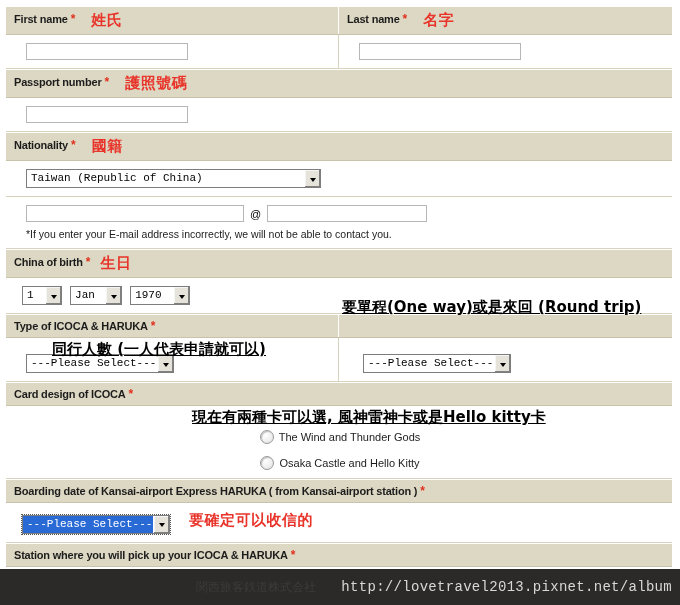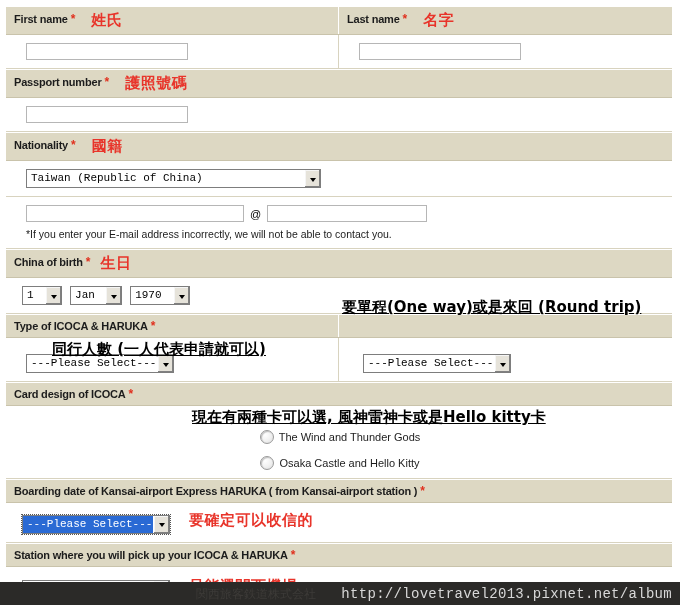--- a/index.html
+++ b/index.html
@@ -231,21 +231,21 @@
     font-family: "Liberation Sans", sans-serif;
     color: #1c1c1c;
   }
 
   
   #watermark-bar {
     position: absolute;
     left: 0;
     right: 0;
     bottom: 0;
-    height: 23px;
+    height: 36px;
     background: #2b2a28;
     z-index: 80;
   }
   #watermark-text {
     position: absolute;
     right: 8px;
     top: 50%;
     transform: translateY(-50%);
     font-family: "Liberation Mono", monospace;
     font-size: 14px;

